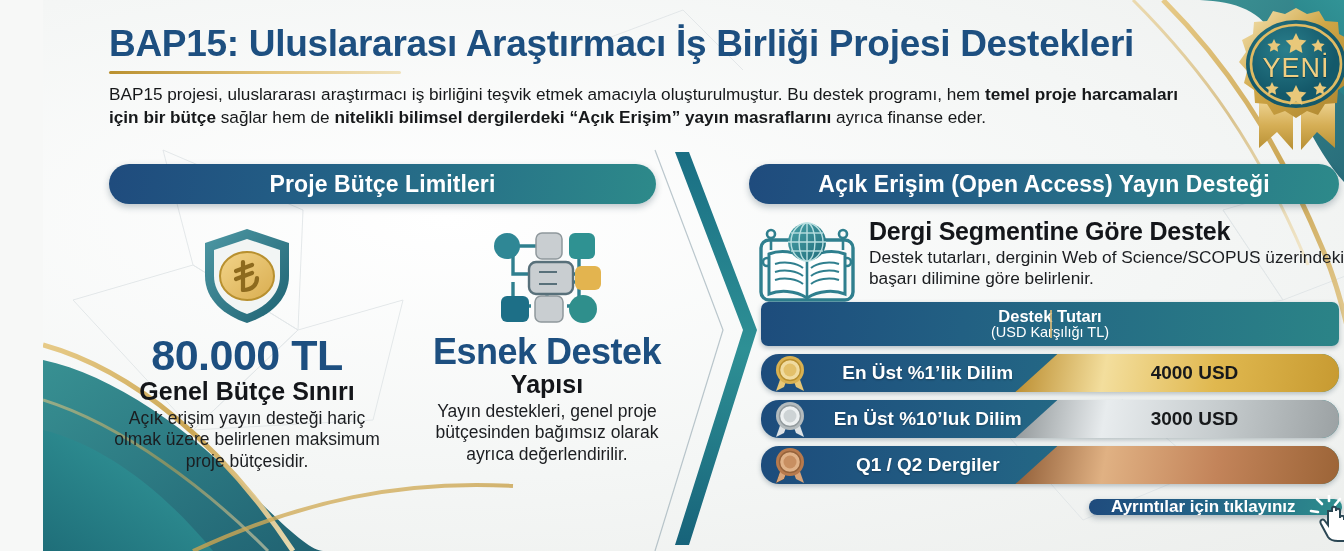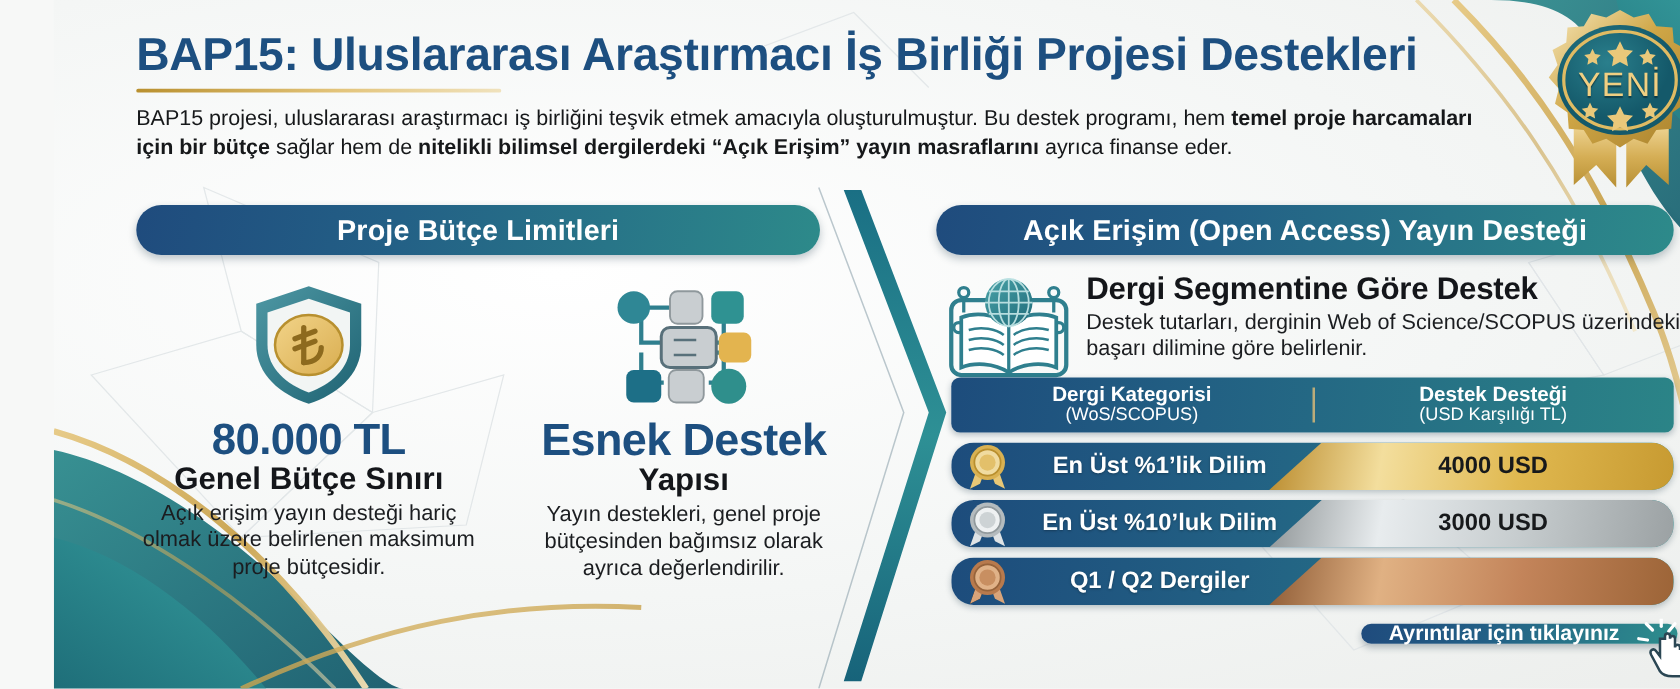--- a/index.html
+++ b/index.html
@@ -108,21 +108,21 @@
     position: absolute;
     left: 54px;
     top: 222px;
     width: 600px;
     display: flex;
     z-index: 6;
   }
   .card { width: 300px; text-align: center; }
   .card-icon { height: 108px; display: flex; align-items: center; justify-content: center; }
   .card-big {
-    font-size: 35px;
+    font-size: 43px;
     font-weight: bold;
     color: #1d4f80;
     line-height: 1.0;
     margin-top: 4px;
     letter-spacing: -0.5px;
   }
   .card-big.two {
     font-size: 36px;
     color: #1d4f80;
   }
@@ -497,27 +497,23 @@
     </div>
     <div class="seg-txt">
       <div class="seg-h">Dergi Segmentine Göre Destek</div>
       <div class="seg-p">Destek tutarları, derginin Web of Science/SCOPUS üzerindeki başarı dilimine göre belirlenir.</div>
     </div>
   </div>
 
   <div class="table-wrap">
 
     <div class="t-head">
-      <div class="th">
-        <div class="l1">Dergi Kategorisi</div>
-        <div class="l2">(WoS/SCOPUS)</div>
-      </div>
       <div class="divider"></div>
       <div class="th">
-        <div class="l1">Destek Desteği</div>
+        <div class="l1">Destek Tutarı</div>
         <div class="l2">(USD Karşılığı TL)</div>
       </div>
     </div>
 
     <div class="t-row gold">
       <div class="leftpart"></div>
       <div class="rightpart"></div>
       <div class="medal">
         <svg width="38" height="40" viewBox="0 0 38 40">
           <path d="M11 21 L5 38 L13 34 L16 26 Z" fill="#e8c776"></path>

